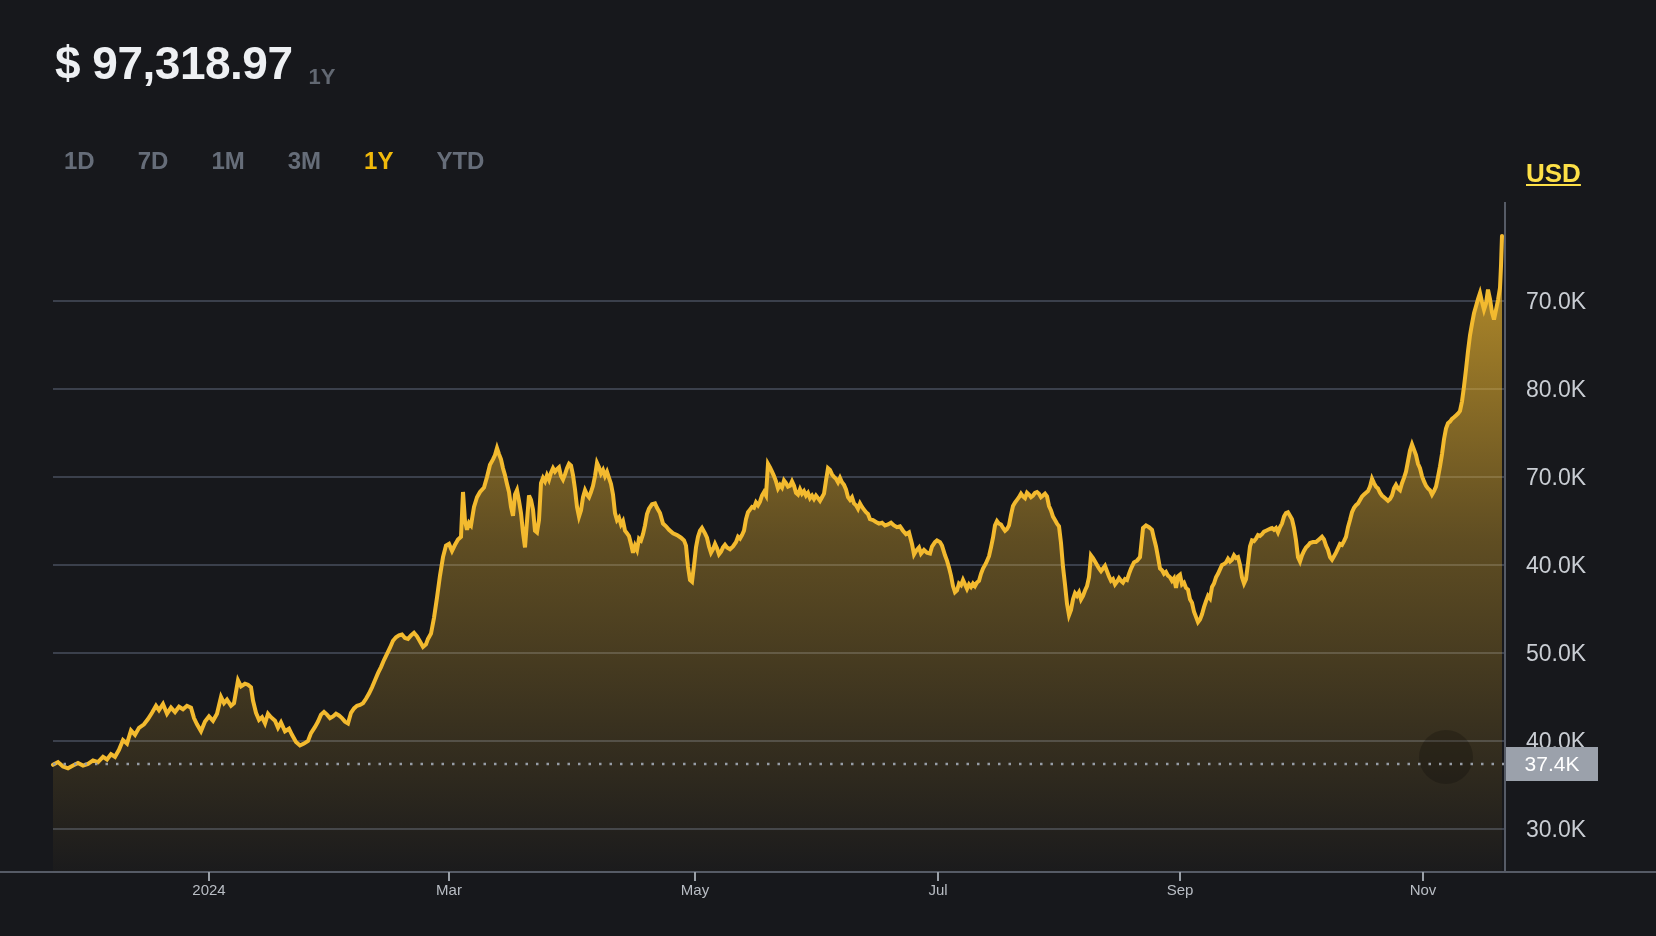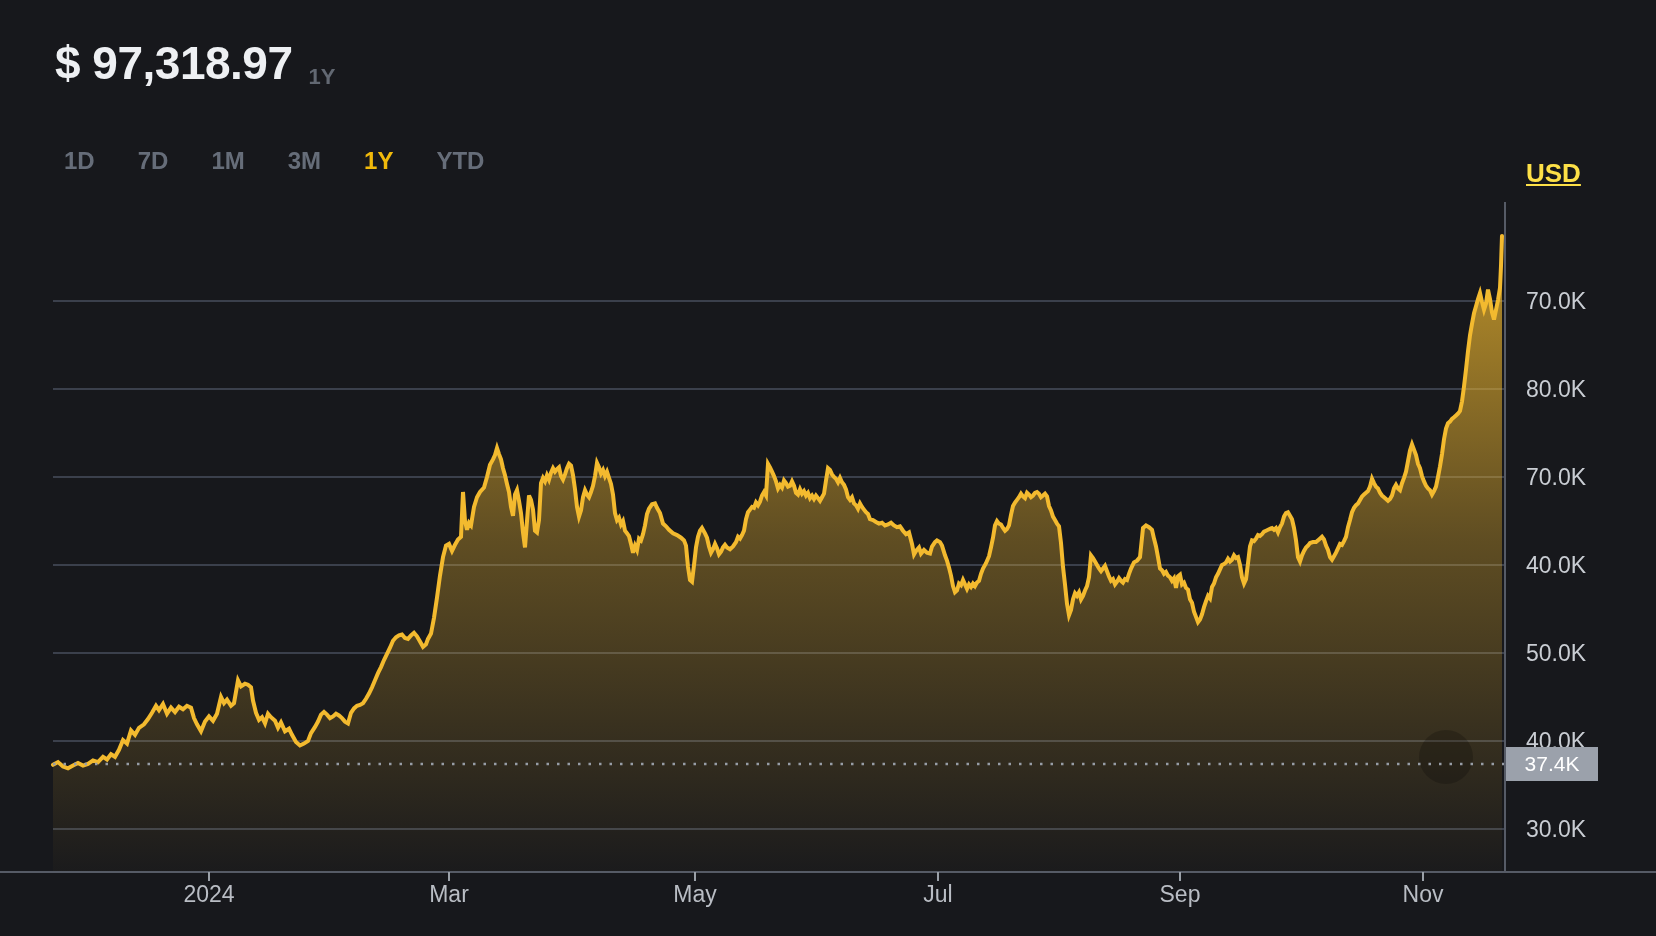--- a/index.html
+++ b/index.html
@@ -10,21 +10,21 @@
   .change{font-size:42px;font-weight:bold;color:#2ebd85;margin-left:18px;}
   .period{font-size:22px;font-weight:bold;color:#626872;margin-left:16px;}
   .tabs{position:absolute;left:64px;top:147px;display:flex;gap:43px;}
   .tab{font-size:24px;font-weight:bold;color:#666d79;cursor:pointer;}
   .tab.active{color:#f0b90b;}
   #chart-svg{position:absolute;left:0;top:0;}
   .usd{position:absolute;left:1526px;top:158px;font-size:26px;font-weight:bold;color:#fde047;text-decoration:underline;}
   .ylabel{position:absolute;left:1526px;width:90px;height:28px;line-height:28px;
           font-size:23px;color:#c9cdd3;}
   .xlabel{position:absolute;top:881px;width:100px;text-align:center;
-          font-size:23px;color:#b9bdc4;}
+          font-size:15px;color:#b9bdc4;}
   .badge{position:absolute;left:1506px;top:747px;width:92px;height:34px;line-height:34px;
          text-align:center;background:#9ba1ab;color:#ffffff;font-size:21px;font-weight:normal;}
 </style>
 </head>
 <body style="background: rgb(23, 24, 28);">
 
 <div class="app">
   <div class="header">
     <span class="price">$ 97,318.97</span>
     <span class="period">1Y</span>

